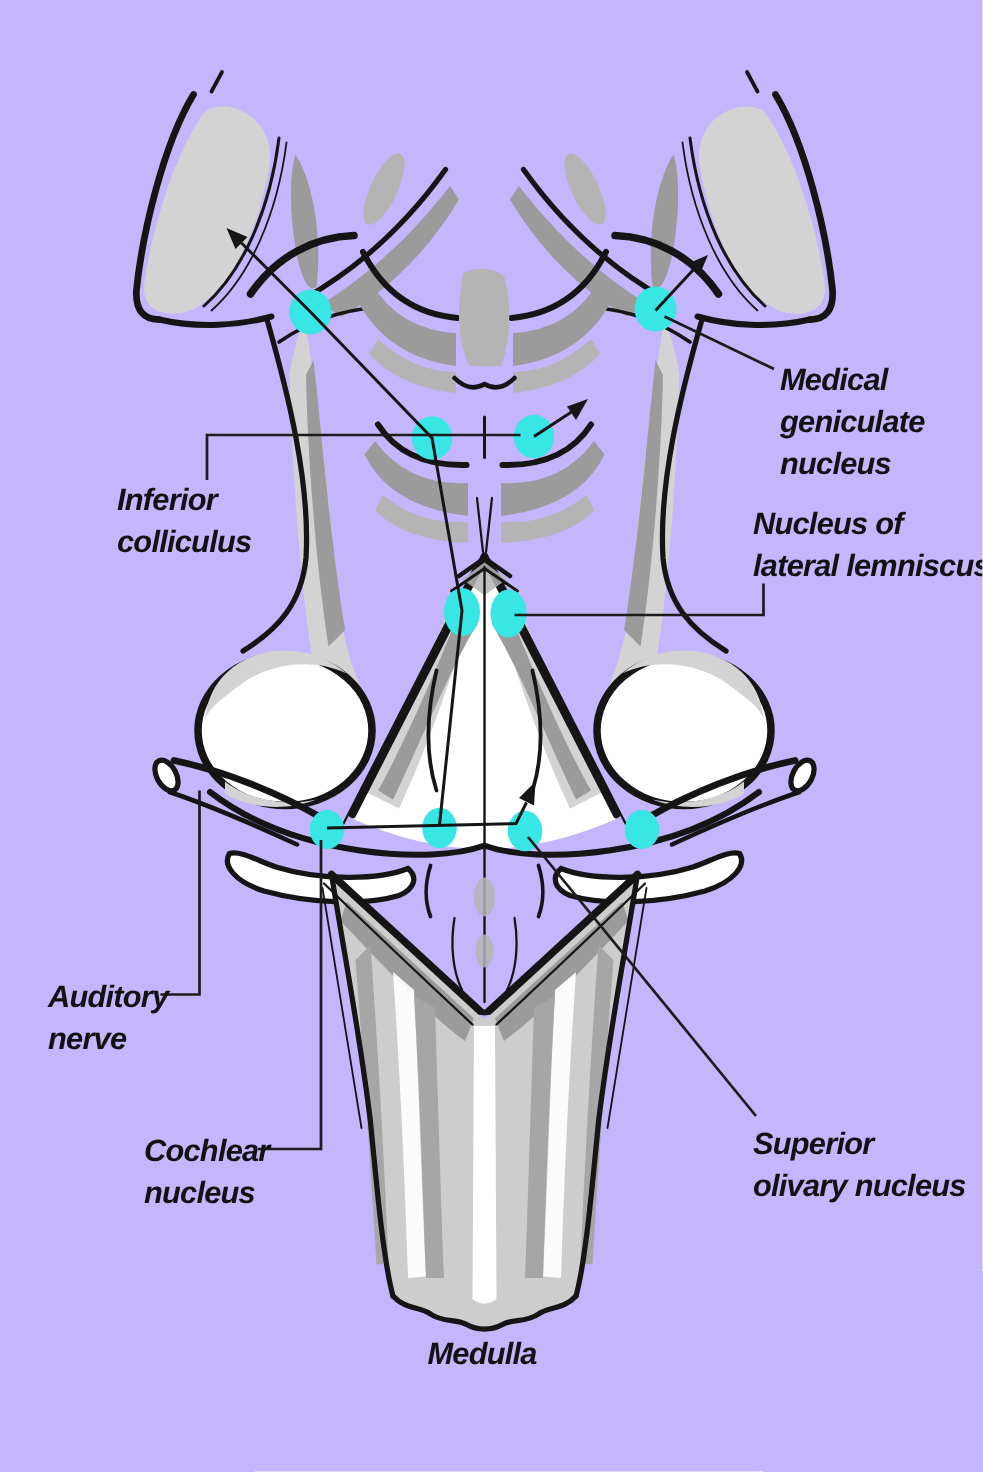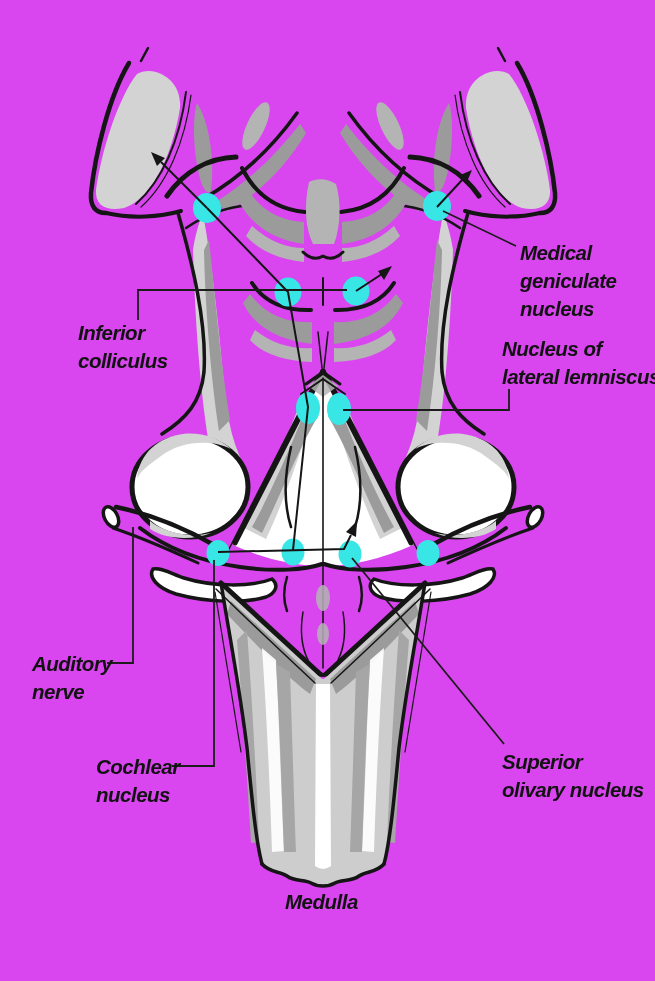--- a/index.html
+++ b/index.html
@@ -1,16 +1,16 @@
 <!DOCTYPE html>
 <html><head>
 <meta charset="utf-8">
 <style>
   html,body{margin:0;padding:0;background:#ffffff;}
-  .stage{position:relative;width:655px;height:981px;background:#d946ef;overflow:hidden;}
+  .stage{position:relative;width:655px;height:981px;background:#c4b5fd;overflow:hidden;}
   svg{display:block;width:655px;height:981px;}
   text{font-family:"Liberation Sans","DejaVu Sans",sans-serif;
        font-weight:bold;font-style:italic;fill:#121212;
        font-size:20.5px;letter-spacing:-0.5px;}
   .ink{stroke:#151515;fill:none;stroke-linecap:round;stroke-linejoin:round;}
   .lead{stroke:#1c1c1c;stroke-width:1.8;fill:none;}
   .path{stroke:#151515;stroke-width:2;fill:none;}
 </style>
 </head>
 <body>

